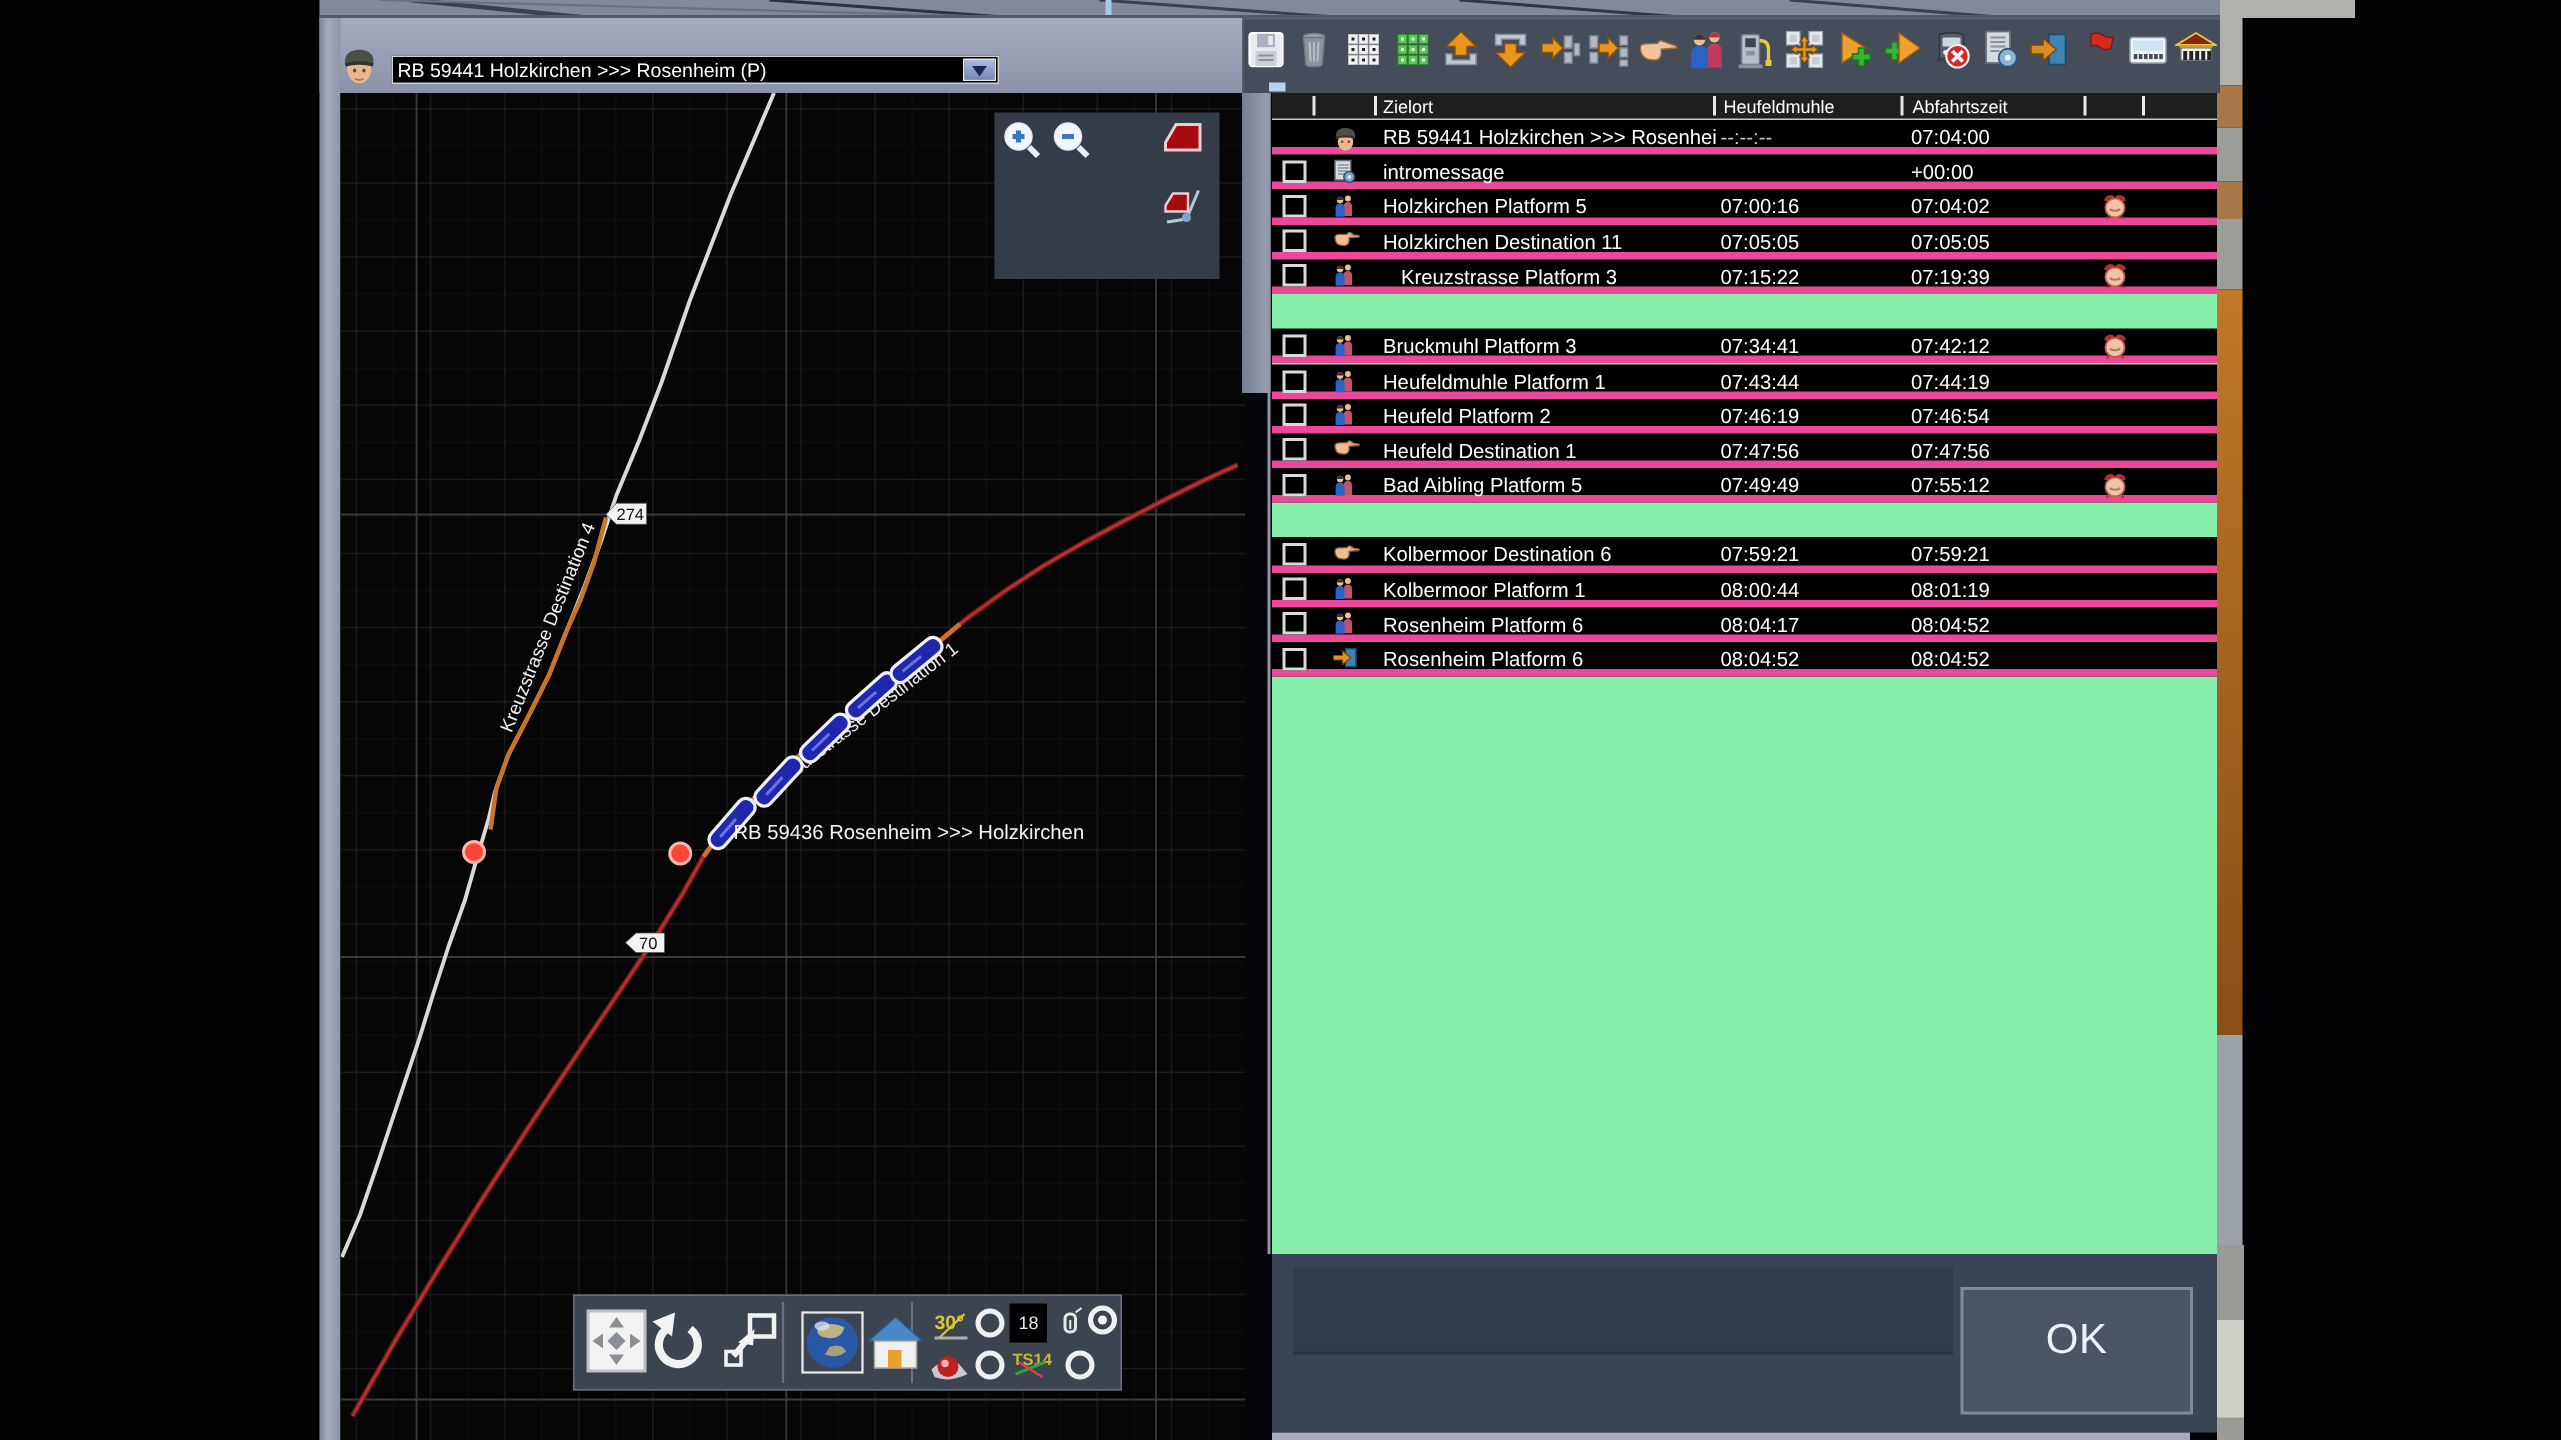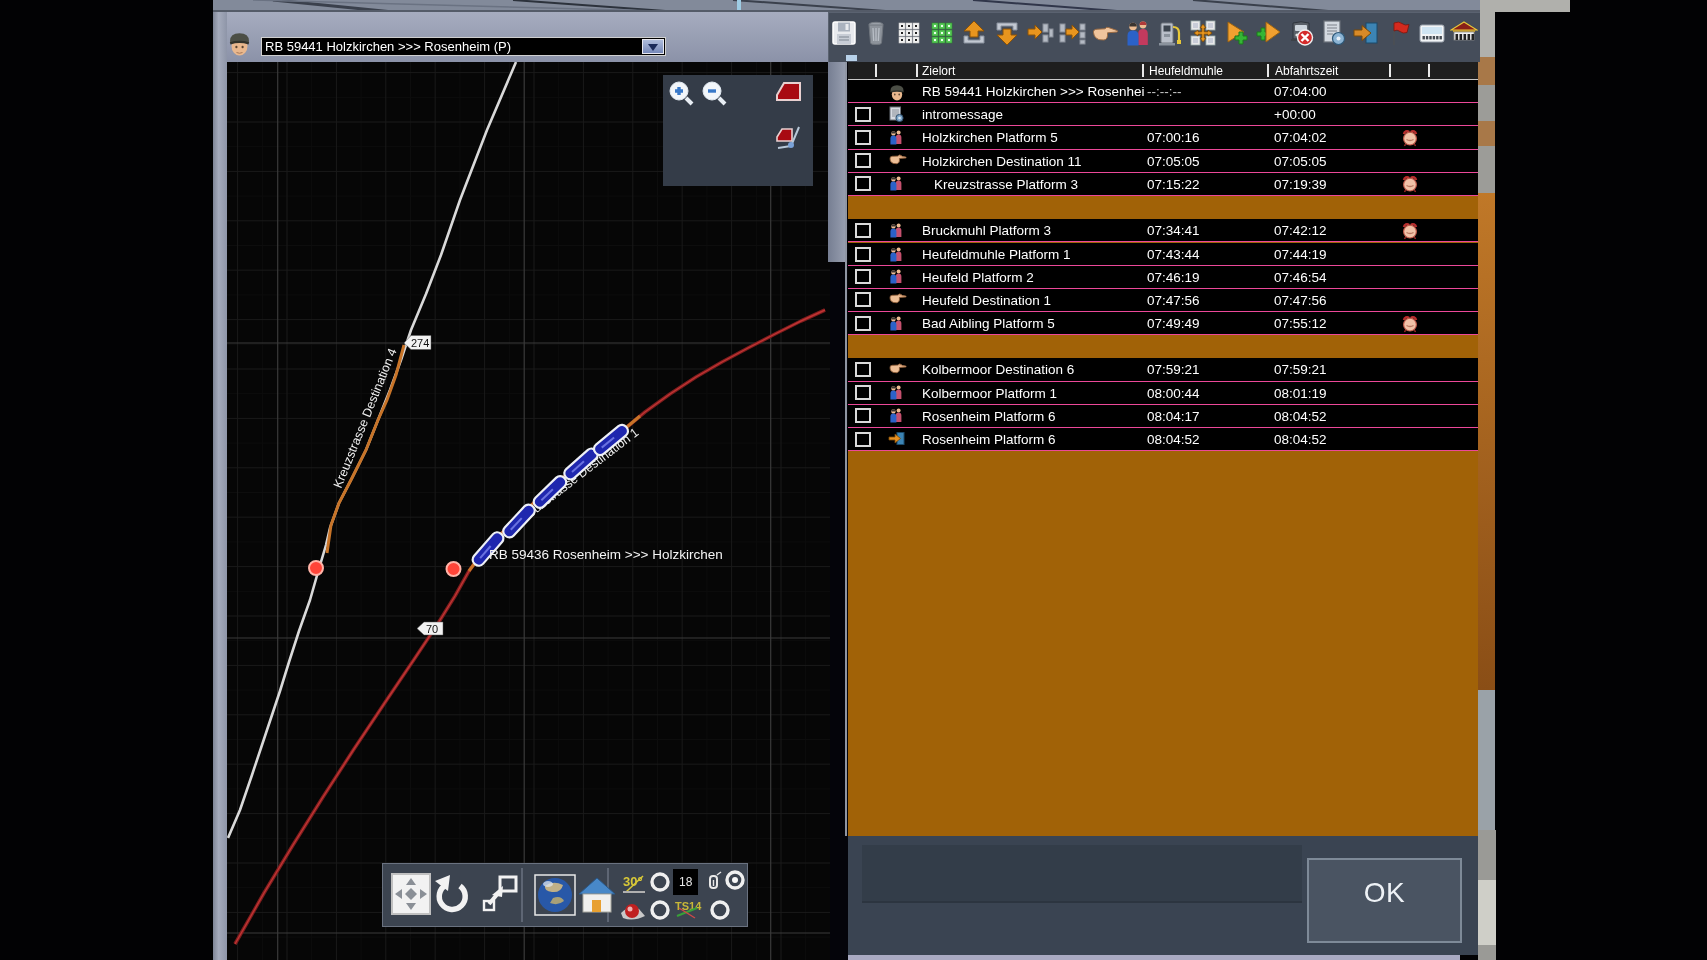--- a/index.html
+++ b/index.html
@@ -18,25 +18,25 @@
 #combo{left:261px;top:37px;width:405px;height:19px;background:#000;border:1px solid #d0d0d0;color:#fff;font-size:13px;line-height:17px;padding-left:3px;white-space:nowrap}
 #combo-btn{left:642px;top:39px;width:22px;height:15px;background:linear-gradient(#aebcdc,#7688b8);border:1px solid #e8e8f0}
 #combo-btn:after{content:"";position:absolute;left:5px;top:4px;border:5px solid transparent;border-top:7px solid #1a2a5a}
 
 #map{left:227px;top:62px;width:603px;height:898px;background:#060606;overflow:hidden}
 
 #sliver{left:830px;top:62px;width:18px;height:898px;background:#04040a}
 #thumb{left:828px;top:62px;width:19px;height:200px;background:linear-gradient(90deg,#767e92,#9aa1b2)}
 #thumbtick{left:846px;top:55px;width:11px;height:6px;background:#b8d2ea}
 
-#table{left:848px;top:62px;width:630px;height:774px;background:#a16207}
+#table{left:848px;top:62px;width:630px;height:774px;background:#86efac}
 #thead{position:absolute;left:0;top:0;width:630px;height:18px;background:#1e1e1e;border-bottom:1px solid #c9c9c9;color:#fff;font-size:12px}
 #thead span{position:absolute;top:2px}
 .htick{position:absolute;top:2px;width:2px;height:13px;background:#e8e8e8}
-.trow{position:absolute;left:0;width:630px;height:23.2px;border-bottom:1px solid #ec4899;background:#000}
+.trow{position:absolute;left:0;width:630px;height:23.2px;border-bottom:5px solid #ec4899;background:#000}
 .trow .cb{position:absolute;left:7px;top:3.5px;width:16px;height:15px;border:2px solid #dadada;background:#000}
 .trow .ric{position:absolute;left:40px;top:2.5px;width:20px;height:18px}
 .trow .tx{position:absolute;top:4px;font-size:13.5px;color:#fff;white-space:nowrap}
 .alrm{position:absolute;left:553px;top:2.5px}
 
 #okpanel{left:848px;top:836px;width:630px;height:119px;background:#3a4452}
 #okinner{left:862px;top:845px;width:440px;height:58px;background:#333d49;border-bottom:2px solid #2c3540}
 #okbtn{left:1307px;top:858px;width:155px;height:85px;background:#4a5462;border:2px solid #7e8a98}
 #okbtn .in{position:absolute;left:0;top:0;right:0;bottom:0;color:#eef2f6;font-size:28px;text-align:center;line-height:66px;letter-spacing:0.5px}
 #lav{left:848px;top:955px;width:612px;height:5px;background:#a9aac2}

